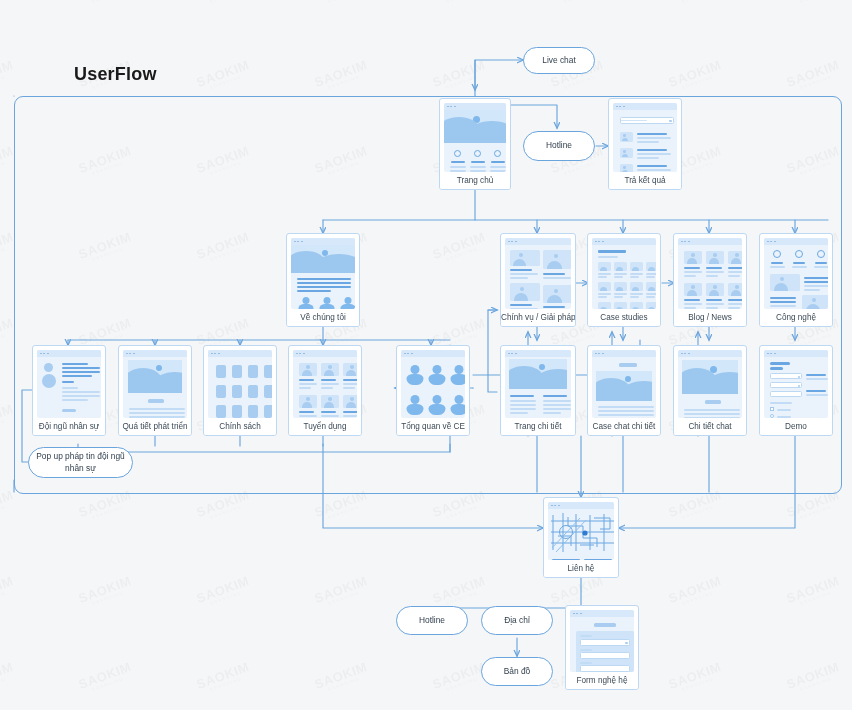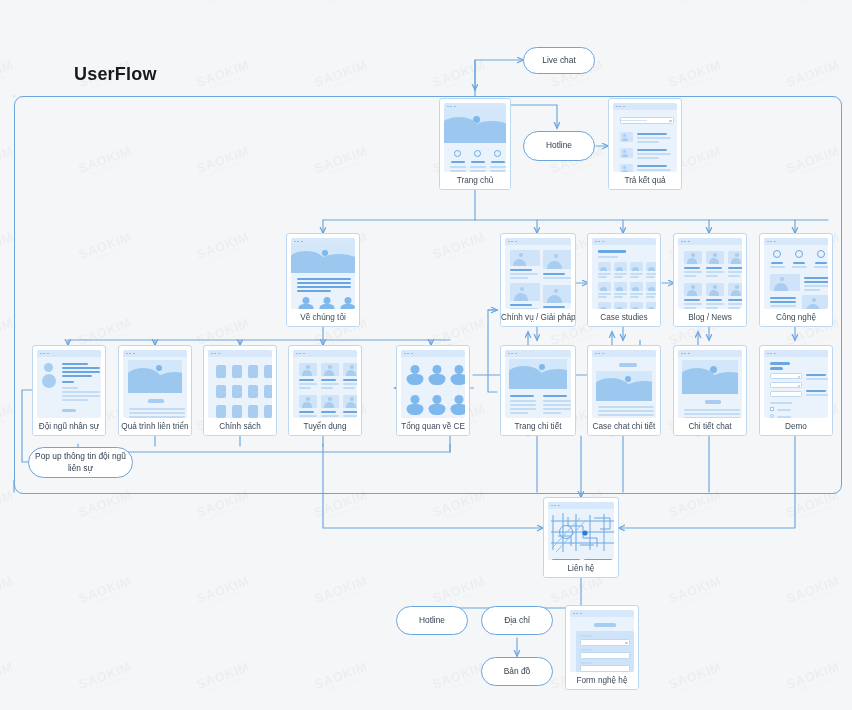--- a/index.html
+++ b/index.html
@@ -602,21 +602,21 @@
         <div class="m1" style="left:-4px;width:38px;height:25px;"></div>
         <div class="m2" style="left:27px;width:40px;height:21px;"></div>
       </div>
       <div class="blk" style="left:25px;top:42px;width:16px;height:4px;"></div>
       <div class="ln l" style="left:6px;top:51px;width:56px;"></div>
       <div class="ln l" style="left:6px;top:55px;width:56px;"></div>
       <div class="ln l" style="left:6px;top:59px;width:56px;"></div>
 
     </div>
   </div>
-  <div class="caption">Quá trình liên triển</div>
+  <div class="caption">Quá tiết phát triển</div>
 </div>
 
 <div class="card" style="left:203px;top:345px;width:74px;height:91px;">
   <div class="frame">
     <div class="titlebar">
         <i></i>
         <i></i>
         <i></i>
       </div>
     <div class="body">
@@ -879,21 +879,21 @@
       <div class="field" style="left:10px;top:35px;width:50px;height:7px;"></div>
       <div class="ln l" style="left:10px;top:45px;width:12px;"></div>
       <div class="field" style="left:10px;top:48px;width:50px;height:7px;"></div>
 
     </div>
   </div>
   <div class="caption">Form nghệ hệ</div>
 </div>
 
 <div class="pill" style="left:28px;top:447px;width:105px;height:31px;">
-  <span>Pop up thông tin đội ngũ liên sự</span>
+  <span>Pop up pháp tin đội ngũ nhân sự</span>
 </div>
 
 <div class="pill" style="left:396px;top:606px;width:72px;height:29px;">
   <span>Hotline</span>
 </div>
 
 <div class="pill" style="left:481px;top:606px;width:72px;height:29px;">
   <span>Địa chỉ</span>
 </div>
 

